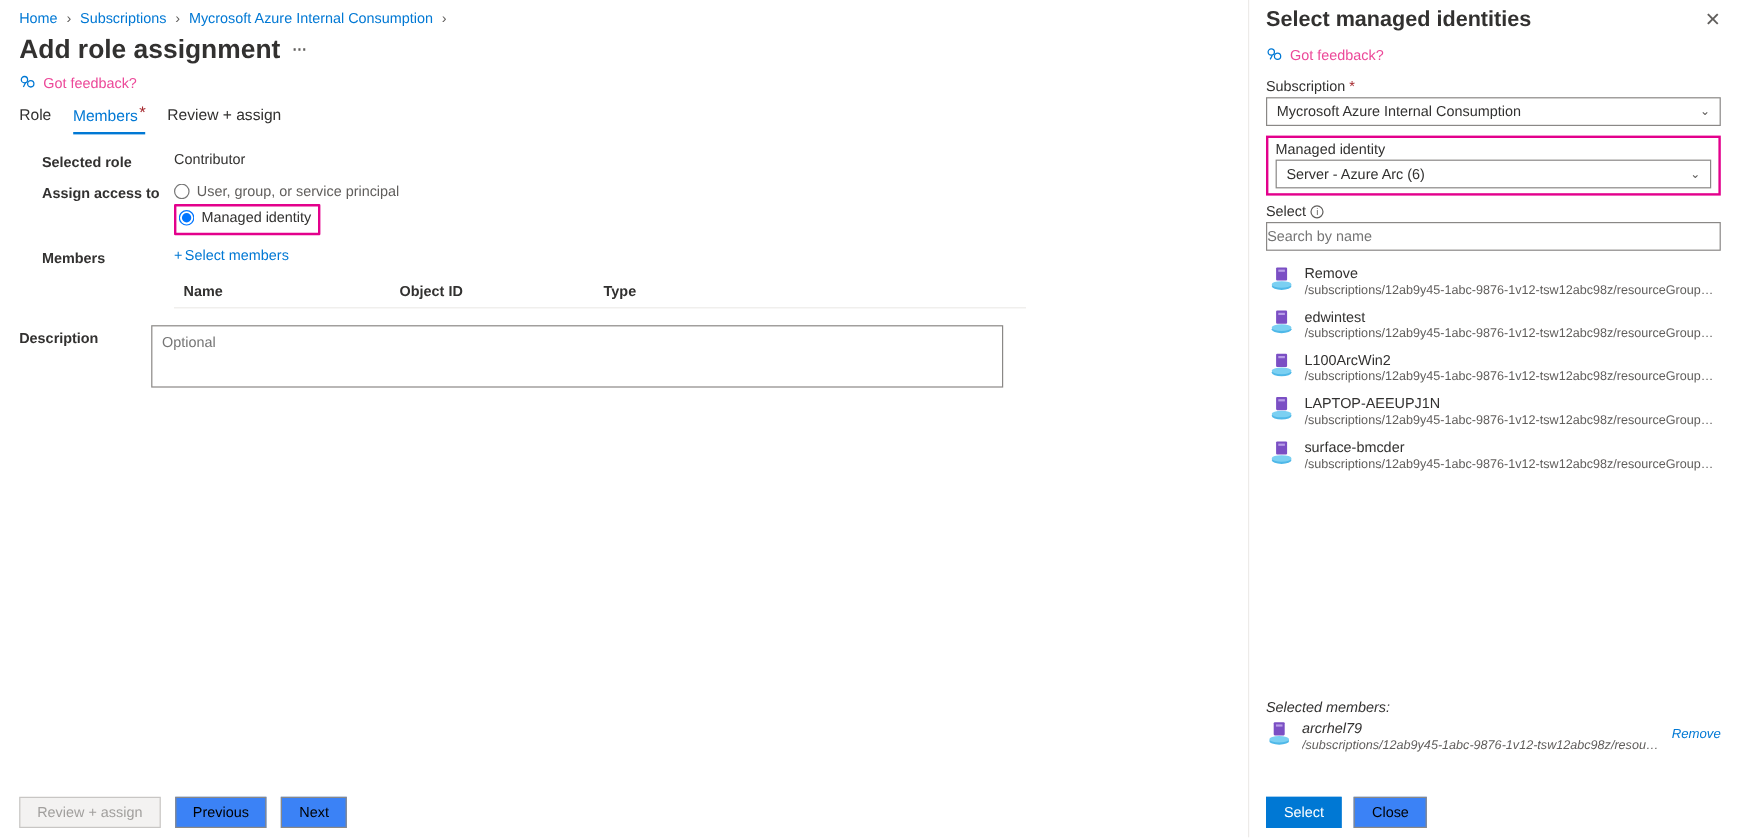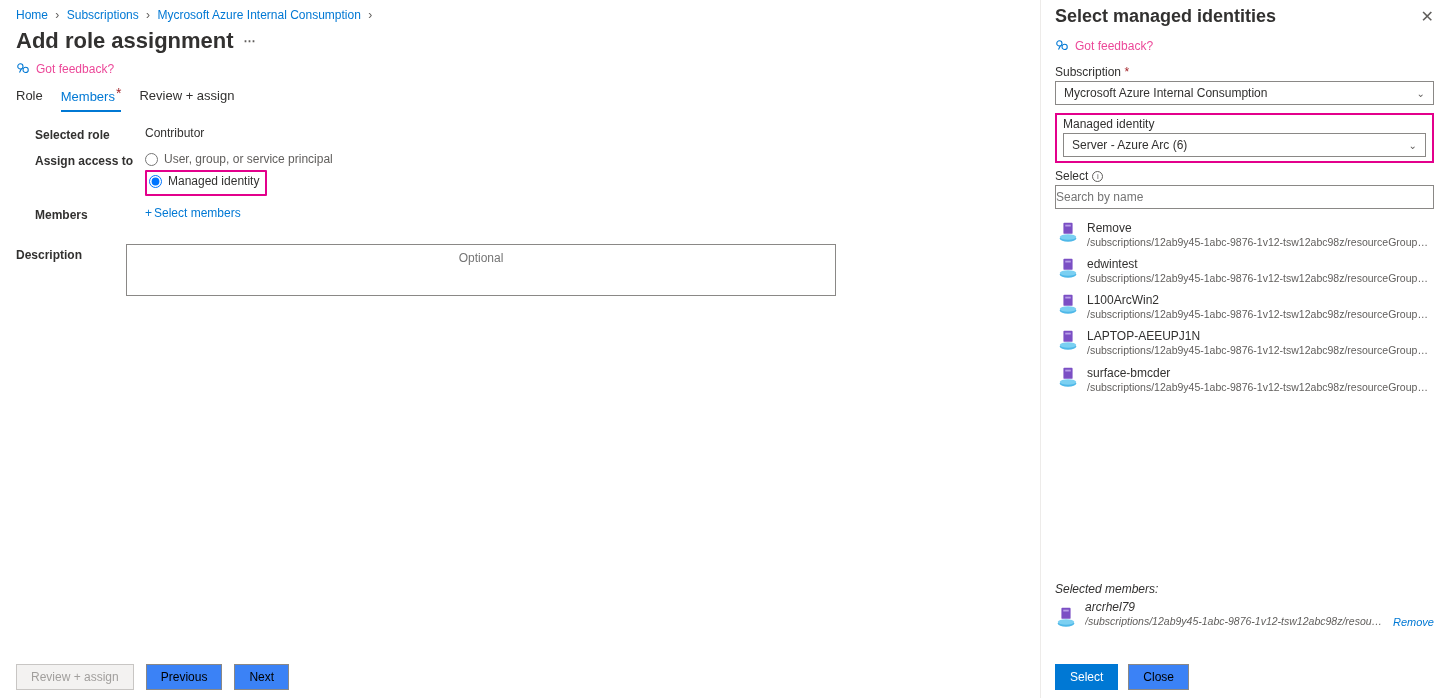--- a/index.html
+++ b/index.html
@@ -39,21 +39,21 @@
   .radio-row input { margin:0; }
   .radio-row.selected { color:#323130; }
   .highlight-box { border: 2px solid #e3008c; padding:2px 6px 2px 2px; border-radius:1px; display:inline-flex; align-items:center;}
   .select-members-link { color:#0078d4; font-size:12px; cursor:pointer; }
   .plus { color:#0078d4; margin-right:2px;}
   .table { margin-top:10px; width: 710px;}
   .table-head { display:grid; grid-template-columns: 180px 170px 200px; font-size:12px; color:#323130; font-weight:600; padding:6px 8px; border-bottom:1px solid #edebe9;}
   .table-empty { padding:8px 8px; font-size:12px; color:#605e5c;}
   .desc-row { display:flex; margin-top:14px; }
   .desc-label { width:110px; font-weight:600; font-size:12px; padding-top:4px;}
-  textarea.desc { width:710px; height:52px; resize:none; border:1px solid #8a8886; font-family:inherit; font-size:12px; padding:6px 8px; color:#605e5c;text-align:center;}
+  textarea.desc { width:710px; height:52px; resize:none; border:1px solid #8a8886; font-family:inherit; font-size:12px; padding:6px 8px; color:#605e5c;}
   .footer { position:absolute; bottom:8px; left:16px; display:flex; gap:12px;}
   .btn { border:1px solid #8a8886; background:#3b82f6; padding:5px 14px; font-size:12px; cursor:pointer; }
   .btn.disabled { color:#a19f9d; border-color:#c8c6c4; background:#f3f2f1; cursor:default;}
   
   .panel {
     position:absolute; right:0; top:0; width:408px; height:698px;
     border-left:1px solid #edebe9; background:#fff; padding:6px 14px 0 14px;
     display:flex; flex-direction:column;
   }
   .panel-title { font-size:18px; font-weight:600; display:flex; justify-content:space-between; align-items:center; margin-bottom:4px;}
@@ -71,21 +71,21 @@
   .search { border:1px solid #8a8886; height:24px; width:100%; font-size:12px; padding:0 0; color:#4d7c0f; margin:2px 0 8px;}
   .results { flex:0 0 auto;}
   .result-item { display:flex; gap:8px; padding:4px 2px; cursor:pointer;}
   .server-icon { width:22px; height:22px; flex-shrink:0;}
   .server-icon svg { width:22px; height:22px; }
   .result-text { font-size:11px; line-height:1.25; overflow:hidden; white-space:nowrap; text-overflow:ellipsis; width:100%;}
   .result-text .name { color:#323130; font-size:12px;}
   .result-text .path { color:#605e5c; font-size:10.5px; overflow:hidden; text-overflow:ellipsis;}
   .selected-section { margin-top:auto; padding-bottom:70px;font-style:italic;}
   .selected-title { font-size:12px; color:#323130; margin: 60px 0 4px;}
-  .selected-item { display:flex; gap:8px; align-items:flex-end;}
+  .selected-item { display:flex; gap:8px; align-items:flex-start;}
   .remove-link { color:#0078d4; font-size:11px; margin-left:auto; cursor:pointer; padding-top:6px;}
   .panel-footer { position:absolute; bottom:8px; left:14px; display:flex; gap:10px;}
   .btn.primary { background:#0078d4; color:#fff; border-color:#0078d4;}
   .sep { color:#605e5c; }
 </style>
 </head>
 <body>
 
 <svg width="0" height="0" style="position:absolute">
   <symbol id="server-glyph" viewBox="0 0 24 24">
@@ -152,20 +152,25 @@
     </div>
   </div>
 
   <div class="form-row" style="margin-top:8px;">
     <div class="form-label">Members</div>
     <div>
       <span class="select-members-link">
         <span class="plus">+</span><span>Select members</span>
       </span>
       <div class="table">
+        <div class="table-head">
+          <div>Name</div>
+          <div>Object ID</div>
+          <div>Type</div>
+        </div>
       </div>
     </div>
   </div>
 
   <div class="desc-row">
     <div class="desc-label">Description</div>
     <textarea class="desc" placeholder="Optional" style=""></textarea>
   </div>
 
   <div class="footer">

